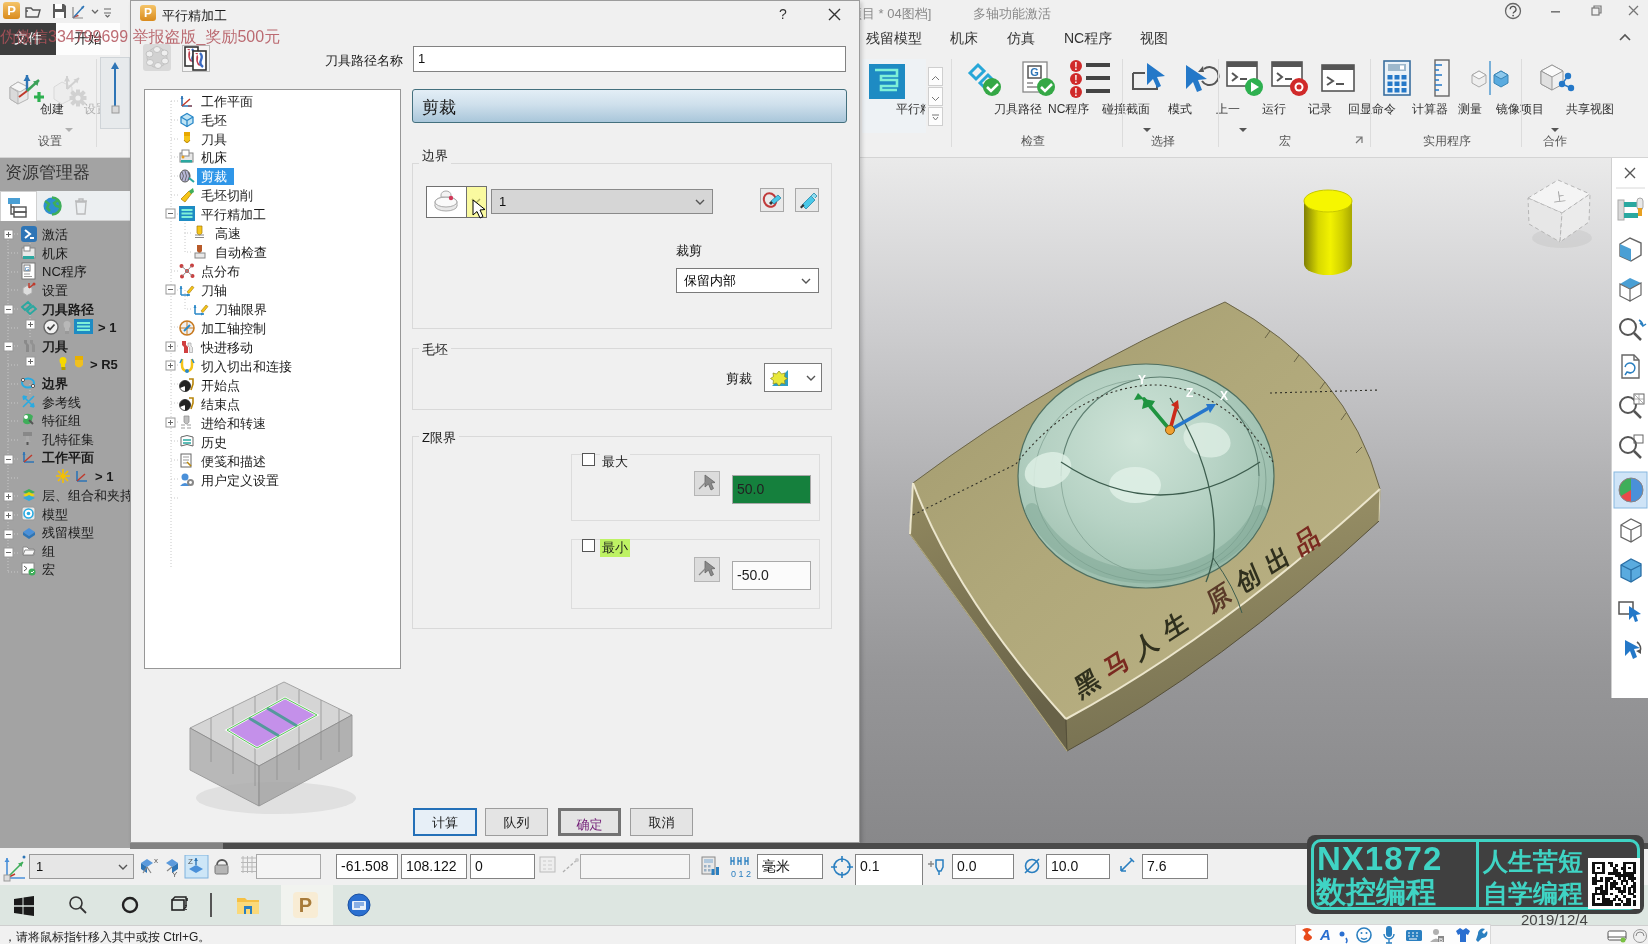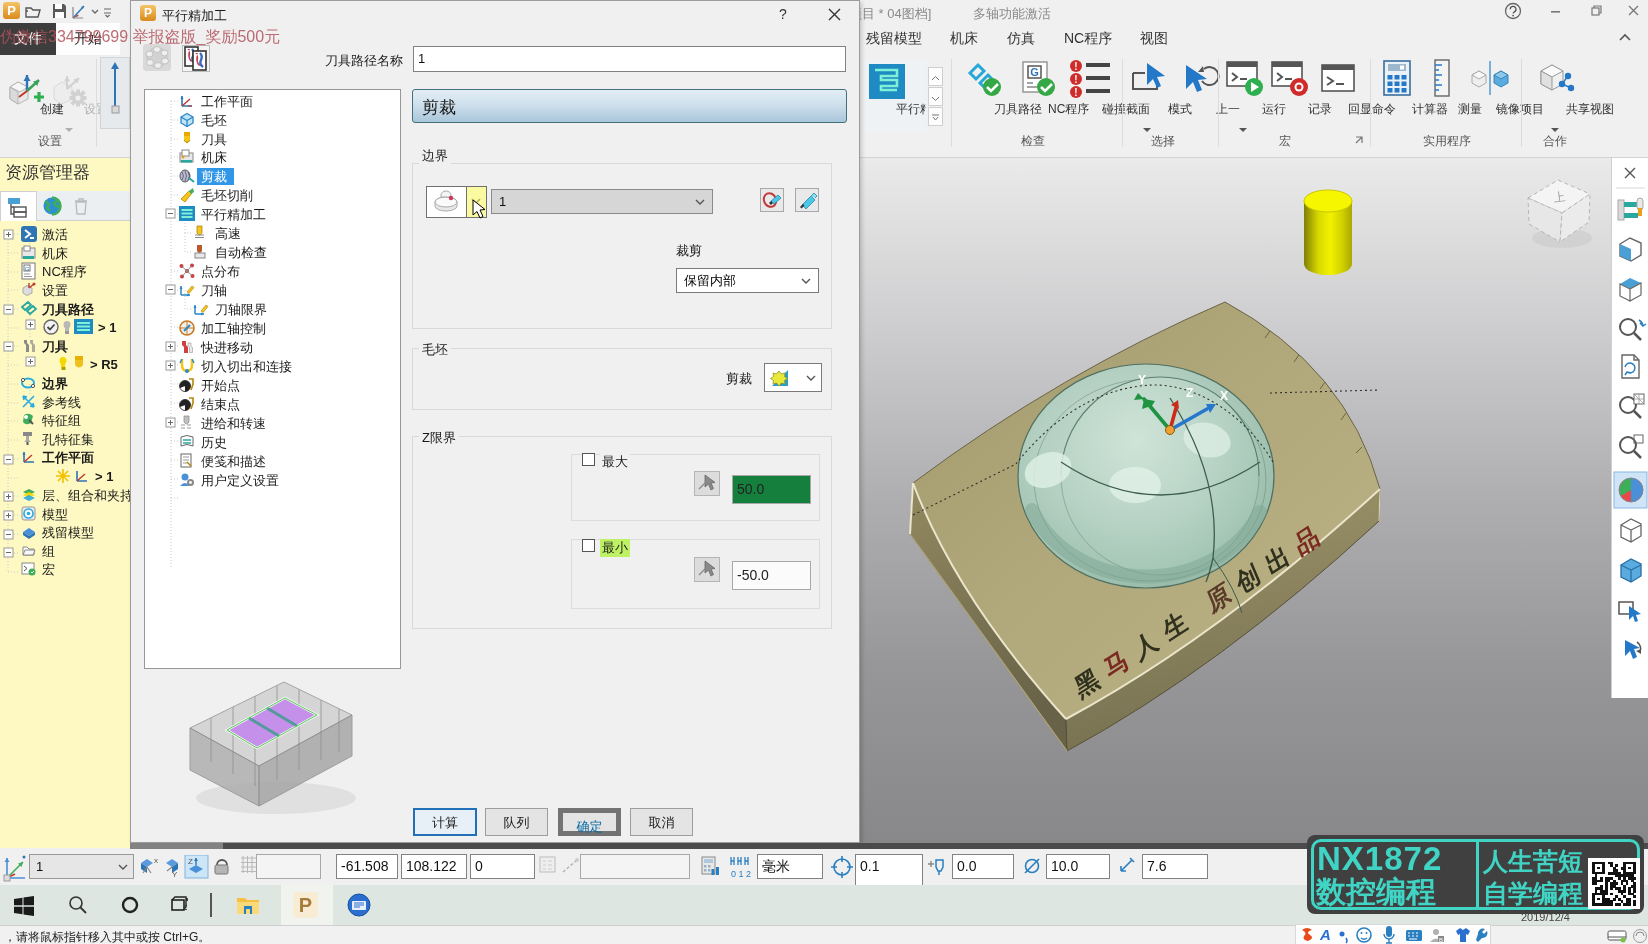--- a/index.html
+++ b/index.html
@@ -18,21 +18,21 @@
   #tab-start { left:56px; top:23px; width:64px; height:32px; background:#fdfdfd; color:#222; font-size:14px; text-align:center; line-height:31px; }
   .rtab { top:30px; font-size:14px; color:#333; }
 
   
   #ribbon { left:0; top:55px; width:1648px; height:103px; background:#f0f0f0; border-bottom:1px solid #d4d4d4; }
   .grplabel { font-size:12px; color:#555; top:78px; text-align:center; }
   .biglabel { font-size:12px; color:#333; top:46px; text-align:center; white-space:nowrap;padding-left:40px; }
   .vsep { top:4px; width:1px; height:88px; background:#dcdcdc; }
 
   
-  #leftpanel { left:0; top:158px; width:130px; height:690px; background:#fef9c3; }
+  #leftpanel { left:0; top:158px; width:130px; height:690px; background:#a3a3a3; }
   #viewport { left:130px; top:158px; width:1518px; height:685px; background:linear-gradient(180deg,#eaeaea 0%, #cdcdcf 25%, #aeaeb0 50%, #969698 75%, #88888a 100%); }
   #righttb { left:1611px; top:158px; width:37px; height:540px; background:#ffffff; border-left:1px solid #d0d0d0; }
 
   
   #dialog { left:130px; top:0px; width:730px; height:843px; background:#f0f0f0; border:1px solid #9c9c9c; box-shadow:2px 2px 4px rgba(0,0,0,0.18); }
 
   
   #darkbar { left:130px; top:843px; width:1518px; height:6px; background:#4b4b4b; }
   #bottombar { left:0; top:849px; width:1648px; height:36px; background:#f0f0f0; }
   #taskbar { left:0; top:885px; width:1648px; height:40px; background:#dde6e1; }
@@ -963,21 +963,21 @@
         </g>
       <path d="M56 64 L114 32 L146 49 L86 82 Z" fill="#c490ea" stroke="#f8f8f8" stroke-width="2.5"></path>
       <g stroke="#3a9a8a" stroke-width="3" opacity="0.8">
           <path d="M78 52 L108 70 M96 42 L126 60"></path>
         </g>
       <path d="M56 64 L114 32 L146 49 L86 82 Z" fill="none" stroke="#58c858" stroke-width="1"></path>
     </svg>
 
     <div class="abs" style="left:282px;top:807px;width:64px;height:28px;background:#e7eff7;border:2px solid #2470b8;font-size:13px;text-align:center;line-height:25px;color:#1a1a1a;">计算</div>
     <div class="abs" style="left:354px;top:807px;width:63px;height:28px;background:#e4e4e4;border:1px solid #9d9d9d;font-size:13px;text-align:center;line-height:27px;color:#1a1a1a;">队列</div>
-    <div class="abs" style="left:427px;top:807px;width:63px;height:28px;background:#e4e4e4;border:5px solid #737373;font-size:13px;text-align:center;line-height:27px;color:#0369a1;">确定</div>
+    <div class="abs" style="left:427px;top:807px;width:63px;height:28px;background:#e4e4e4;border:3px solid #737373;font-size:13px;text-align:center;line-height:27px;color:#701a75;">确定</div>
     <div class="abs" style="left:499px;top:807px;width:63px;height:28px;background:#e4e4e4;border:1px solid #9d9d9d;font-size:13px;text-align:center;line-height:27px;color:#1a1a1a;">取消</div>
   </div>
 
   <div id="darkbar" class="abs">
       <div style="position:absolute;left:0;top:0;width:93px;height:6px;background:#828282;"></div>
     </div>
   <div id="bottombar" class="abs">
     <svg class="abs" style="left:3px;top:3px;" width="26" height="30" viewBox="0 0 26 30">
         <path d="M4 26 V6 M4 26 h18" stroke="#4a90d9" stroke-width="1.6"></path>
         <path d="M4 6 l-2.5 4 5 0 Z" fill="#4a90d9"></path>
@@ -1094,21 +1094,21 @@
         <rect x="10" y="15" width="4" height="5" fill="#fad97a"></rect>
       </svg>
     <div class="abs" style="left:281px;top:0;width:52px;height:40px;background:#f1f3ef;"></div>
     <div class="abs" style="left:293px;top:7px;width:25px;height:26px;background:#f8ecd4;border-radius:4px;color:#a87b3a;font-weight:bold;font-size:20px;text-align:center;line-height:26px;">P</div>
     <svg class="abs" style="left:347px;top:8px;" width="24" height="24" viewBox="0 0 24 24">
         <circle cx="12" cy="12" r="11" fill="#2a6fd0"></circle>
         <circle cx="12" cy="12" r="11" fill="none" stroke="#1a4fa0"></circle>
         <rect x="5" y="8" width="14" height="9" rx="1" fill="#e8f0fa"></rect>
         <path d="M7 10 h10 M7 12 h10 M7 14 h6" stroke="#2a6fd0" stroke-width="1"></path>
       </svg>
-    <div class="abs" style="left:1521px;top:26px;font-size:11px;color:#444;">2019/12/4</div>
+    <div class="abs" style="left:1521px;top:26px;font-size:15px;color:#444;">2019/12/4</div>
   </div>
   <div id="statusbar" class="abs">
       <span style="position:absolute;left:4px;top:3px;">，请将鼠标指针移入其中或按 Ctrl+G。</span>
     <div class="abs" style="left:1295px;top:-2px;width:196px;height:21px;background:#fdfdfd;border:1px solid #d8d8d8;"></div>
     <svg class="abs" style="left:1300px;top:0px;" width="190" height="18" viewBox="0 0 190 18">
       <path d="M2 4 q5 -4 10 0 q-7 2 -2 5 q5 3 -2 6 q-6 -1 -4 -5 q4 -3 -2 -6" fill="#e84a1a"></path>
       <text x="20" y="14" font-size="15" fill="#2a6fd0" font-weight="bold" font-style="italic">A</text>
       <circle cx="42" cy="8" r="2.5" fill="#2a6fd0"></circle>
         <path d="M46 12 q2 3 0 5" stroke="#2a6fd0" fill="none" stroke-width="1.5"></path>
       <circle cx="64" cy="9" r="7" fill="none" stroke="#2a7fc0" stroke-width="1.6"></circle>

